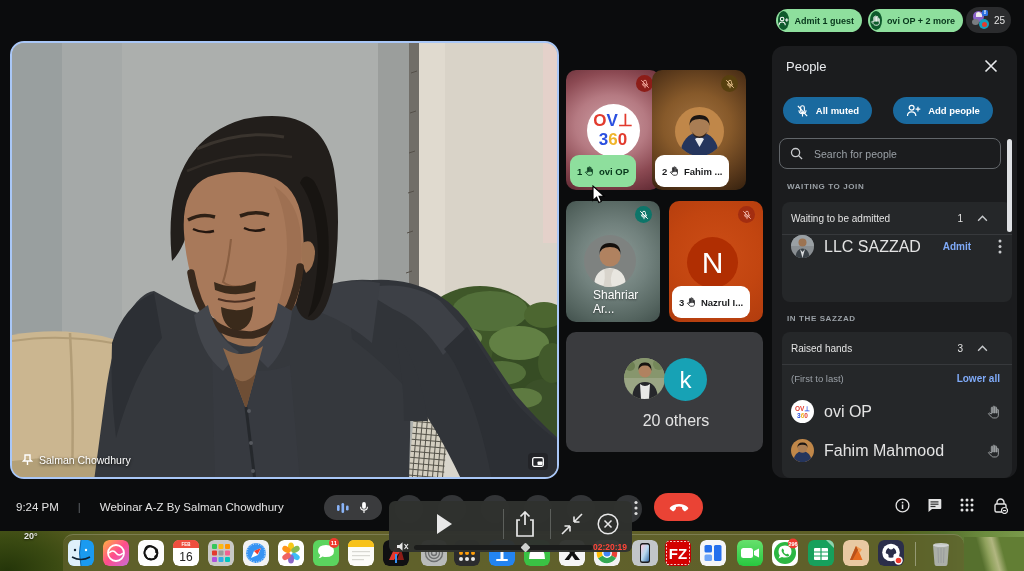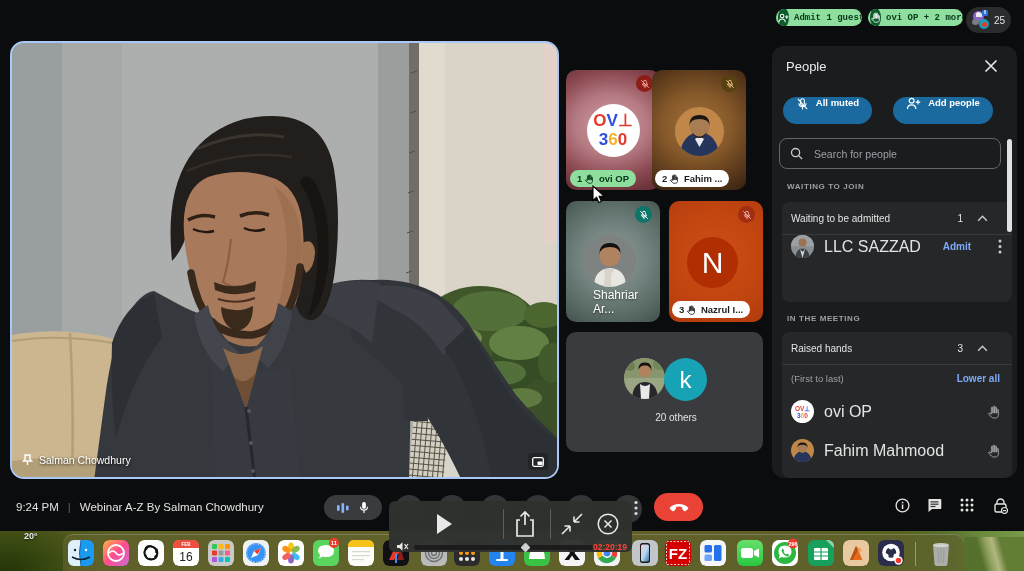--- a/index.html
+++ b/index.html
@@ -23,60 +23,60 @@
   #video { left:10px; top:41px; width:549px; height:438px; border-radius:14px;
     border:2.5px solid #a9c7f7; overflow:hidden; background:#aeb2b0; }
   #namechip { left:22px; top:454px; color:#fff; font-size:10.5px; text-shadow:0 1px 3px rgba(0,0,0,.8);
     display:flex; align-items:center; gap:6px; }
   #pip { left:528px; top:453px; width:20px; height:17px; background:rgba(32,33,36,.75);
     border-radius:4px; display:flex; align-items:center; justify-content:center; }
   
   .tile { position:absolute; border-radius:10px; overflow:hidden; }
   .badge { position:absolute; width:17px; height:17px; border-radius:50%;
     display:flex; align-items:center; justify-content:center; }
-  .tpill { position:absolute; height:17px; border-radius:9px; display:flex;
+  .tpill { position:absolute; height:32px; border-radius:9px; display:flex;
     align-items:center; padding:0 7px; font-size:9.5px; font-weight:bold; gap:2px; white-space:nowrap; }
   #t1 { left:566px; top:70px; width:94px; height:120px;
     background:radial-gradient(ellipse 90px 75px at 48% 46%, #cf9fa5 0%, #b57a82 40%, #8c4a53 70%, #602a33 100%); }
   #t2 { left:652px; top:70px; width:94px; height:120px;
     background:radial-gradient(ellipse 85px 80px at 48% 46%, #a1713f 0%, #86592a 40%, #57371a 75%, #33200e 100%); }
   #t3 { left:566px; top:201px; width:94px; height:121px;
     background:radial-gradient(circle at 50% 48%, #909d99 0%, #71817d 45%, #54645f 80%, #41504c 100%); }
   #t4 { left:669px; top:201px; width:94px; height:121px;
     background:radial-gradient(circle at 50% 45%, #cc4d16 0%, #c24510 55%, #b13c0e 100%); }
   #t5 { left:566px; top:332px; width:197px; height:120px; background:#3a3b3e; }
   .avwrap { position:absolute; border-radius:50%; overflow:hidden; }
   
   #panel { left:772px; top:46px; width:245px; height:432px; background:#1b1c1e; border-radius:12px; }
   #panel .hdr { position:absolute; left:14px; top:13px; font-size:13px; color:#e8eaed; }
   #panel .x { position:absolute; left:212px; top:13px; width:14px; height:14px; }
   .bluebtn { position:absolute; height:27px; border-radius:14px; background:#1a6a9f; color:#fff;
-    font-size:9.5px; font-weight:bold; display:flex; justify-content:center; gap:7px; }
+    font-size:9.5px; font-weight:bold; display:flex; align-items:center; justify-content:center; gap:7px; }
   #search { position:absolute; left:7px; top:92px; width:222px; height:31px; border:1px solid #62666a;
     border-radius:8px; display:flex; align-items:center; padding:0 10px; gap:11px; }
   #search span { color:#9aa0a6; font-size:10.5px; }
   .seclab { position:absolute; font-size:8px; font-weight:bold; letter-spacing:.6px; color:#9aa0a6; }
   .card { position:absolute; left:10px; width:230px; background:#252729; border-radius:8px; }
   .cardhead { height:33px; display:flex; align-items:center; padding:0 24px 0 9px;
     border-bottom:1px solid #37393c; }
   .cardhead .t { color:#e3e3e3; font-size:10px; flex:1; }
   .cardhead .n { color:#e3e3e3; font-size:10px; margin-right:14px; }
   .link { color:#7faaf8; font-size:10px; font-weight:bold; }
   .mrow { display:flex; align-items:center; }
   .mname { color:#e3e3e3; font-size:16px; flex:1; }
   #scrollbar { left:1007px; top:139px; width:5px; height:93px; border-radius:3px; background:#dfe1e4; }
   
-  .gpill { position:absolute; top:9px; height:17px; background:#8edf9d; border-radius:12px;
-    display:flex; align-items:center; padding:0 8px 0 2px; gap:5px; overflow:hidden;font-family:Liberation Mono, monospace; }
+  .gpill { position:absolute; top:9px; height:23px; background:#8edf9d; border-radius:12px;
+    display:flex; align-items:center; padding:0 8px 0 2px; gap:5px; overflow:hidden; }
   .gpill .c { width:19px; height:19px; border-radius:50%; background:#0e5a2c;
     display:flex; align-items:center; justify-content:center; }
   .gpill .t { color:#07361b; font-size:9px; font-weight:bold; white-space:nowrap; }
   #avpill { left:966px; top:7px; width:45px; height:26px; background:#2b2c2e; border-radius:13px; }
   
-  #bbar-text { left:16px; top:501px; color:#e3e3e3; font-size:11.5px; display:flex; gap:9px; align-items:center; }
+  #bbar-text { left:16px; top:501px; color:#e3e3e3; font-size:11.5px; display:flex; gap:19px; align-items:center; }
   .cbtn { position:absolute; top:495px; width:28px; height:28px; border-radius:50%; background:#333537; }
   #micpill { left:324px; top:495px; width:58px; height:25px; background:#3a3b3d; border-radius:13px;
     display:flex; align-items:center; justify-content:space-around; padding:0 8px; }
   #endcall { left:654px; top:493px; width:49px; height:28px; border-radius:14px; background:#ea4335;
     display:flex; align-items:center; justify-content:center; }
   .ricon { position:absolute; top:498px; }
   
   #rec { left:389px; top:501px; width:243px; height:51px; background:rgba(47,50,46,.97);
     border-radius:6px; }
   #rec .vdiv { position:absolute; top:8px; width:1px; height:30px; background:#5c5f5b; }
@@ -559,21 +559,21 @@
         <circle cx="6" cy="8" r="5" fill="#6d7f52"></circle>
         <circle cx="35" cy="6" r="6" fill="#74875a"></circle>
         <circle cx="21" cy="13" r="6.5" fill="#b08260"></circle>
         <path d="M14.5 12 Q14 4 21 4.5 Q28 4 27.5 13 Q26 7 21 7.5 Q16 7 14.5 12 Z" fill="#171310"></path>
         <path d="M8 41 Q9 24 21 24 Q33 24 34 41 Z" fill="#26272b"></path>
         <path d="M16 26 Q21 30 26 26 L25 41 L17 41 Z" fill="#e8e8e6"></path>
       </svg>
   </div>
   <div style="position:absolute;left:98px;top:26px;width:43px;height:43px;border-radius:50%;background:#17a2b5;color:#fff;font-size:24px;display:flex;align-items:center;justify-content:center;">k</div>
   <div style="position:absolute;left:0;top:410px;"></div>
-  <div style="position:absolute;left:0;right:0;top:80px;text-align:center;color:#e3e3e3;font-size:10px;padding-left:23px;">20 others</div>
+  <div style="position:absolute;left:0;right:0;top:80px;text-align:center;color:#e3e3e3;font-size:16px;padding-left:23px;">20 others</div>
 </div>
 
 <svg class="abs" style="left:590px;top:185px;" width="16" height="20" viewBox="0 0 16 20">
     <path d="M3 1 L3 15.5 L6.6 12.2 L8.8 17.5 L11.3 16.4 L9.1 11.3 L14 11 Z" fill="#fff" stroke="#000" stroke-width="1.1"></path>
   </svg>
 
 <div id="panel" class="abs">
   <div class="hdr">People</div>
   <svg class="x" viewBox="0 0 14 14">
       <path d="M1.5 1.5 L12.5 12.5 M12.5 1.5 L1.5 12.5" stroke="#e8eaed" stroke-width="1.6"></path>
@@ -621,21 +621,21 @@
       </div>
       <span class="mname">LLC SAZZAD</span>
       <span class="link" style="margin-right:27px;">Admit</span>
       <svg width="4" height="15" viewBox="0 0 4 15">
           <circle cx="2" cy="2" r="1.5" fill="#c9cbce"></circle>
           <circle cx="2" cy="7.5" r="1.5" fill="#c9cbce"></circle>
           <circle cx="2" cy="13" r="1.5" fill="#c9cbce"></circle>
         </svg>
     </div>
   </div>
-  <div class="seclab" style="left:15px; top:268px;">IN THE MEETING</div>
+  <div class="seclab" style="left:15px; top:268px;">IN THE SAZZAD</div>
   <div class="card" style="top:286px; height:146px;">
     <div class="cardhead">
         <span class="t">Raised hands</span>
         <span class="n">3</span>
       <svg width="11" height="7" viewBox="0 0 12 8">
           <path d="M1 6.5 L6 1.5 L11 6.5" stroke="#c9cbce" stroke-width="1.6" fill="none"></path>
         </svg>
     </div>
     <div style="height:27px; display:flex; align-items:center; padding:0 12px 0 9px;">
       <span style="color:#9aa0a6; font-size:9.5px; flex:1;">(First to last)</span>

